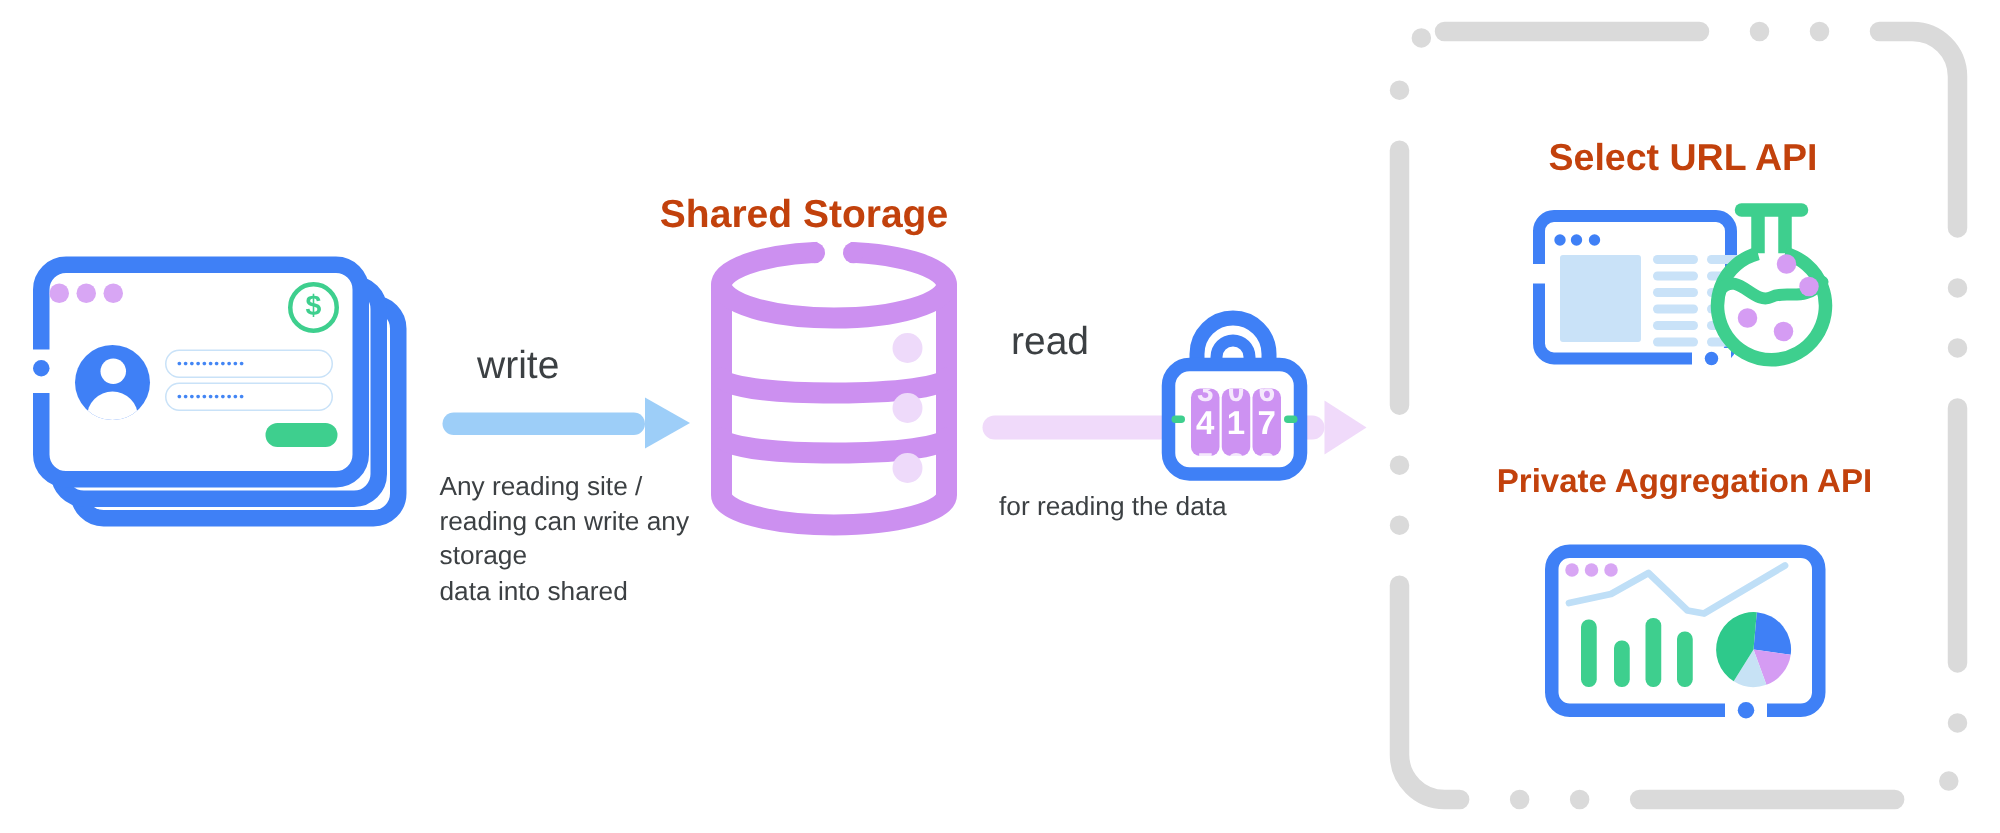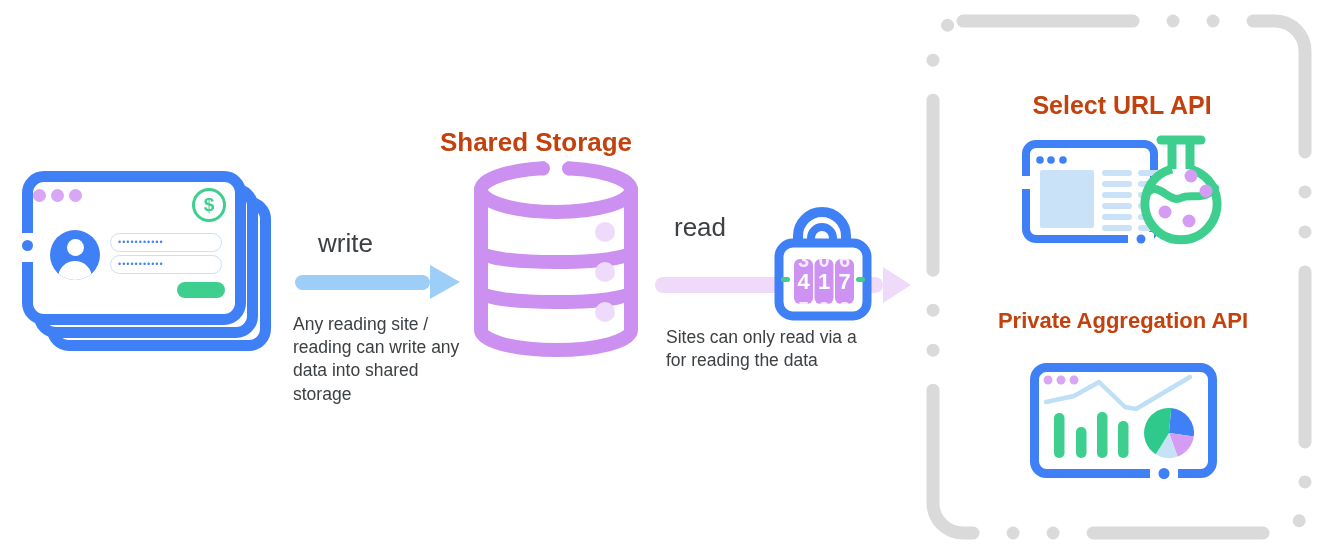--- a/index.html
+++ b/index.html
@@ -59,22 +59,22 @@
     <div class="abs" style="left:-13px;top:51px;width:13.5px;height:29px;background:#fff;"></div>
     <div class="abs" style="left:-11px;top:57.5px;width:11px;height:11px;border-radius:50%;background:#3F80F6;"></div>
   </div>
 
   <div class="flow-label" style="left:318px;top:228px;width:120px;">write</div>
   <div class="arrow-body" style="left:295px;top:275px;width:135px;height:15px;background:#9DCEF8;"></div>
   <div class="arrow-head" style="left:430px;top:265px;border-top:17.5px solid transparent;border-bottom:17.5px solid transparent;border-left:30px solid #9DCEF8;"></div>
   <div class="caption" style="left:293px;top:313px;">
     <div>Any reading site /</div>
     <div>reading can write any</div>
+    <div>storage</div>
     <div>data into shared</div>
-    <div>storage</div>
   </div>
 
   <div class="heading" style="left:416px;top:127px;width:240px;">Shared Storage</div>
   <svg class="abs" style="left:455px;top:150px;" width="200" height="212" viewBox="455 150 200 212">
 
     <path d="M481,190 V330 A75,20 0 0 0 631,330 V190" fill="none" stroke="#CC90F0" stroke-width="14" stroke-linecap="round"></path>
 
     <path d="M481,252 A75,10 0 0 0 631,252" fill="none" stroke="#CC90F0" stroke-width="14" stroke-linecap="round"></path>
     <path d="M481,292 A75,10 0 0 0 631,292" fill="none" stroke="#CC90F0" stroke-width="14" stroke-linecap="round"></path>
 
@@ -85,21 +85,20 @@
     <ellipse cx="556" cy="190" rx="75" ry="22" fill="#fff" stroke="#CC90F0" stroke-width="14"></ellipse>
     <rect x="545" y="158" width="22" height="18" fill="#fff"></rect>
     <circle cx="543" cy="168.5" r="7" fill="#CC90F0"></circle>
     <circle cx="569" cy="168.5" r="7" fill="#CC90F0"></circle>
   </svg>
 
   <div class="flow-label" style="left:674px;top:212px;width:120px;">read</div>
   <div class="arrow-body" style="left:655px;top:277px;width:228px;height:16px;background:#F0DAFA;"></div>
   <div class="arrow-head" style="left:883px;top:267px;border-top:18px solid transparent;border-bottom:18px solid transparent;border-left:28px solid #F0DAFA;"></div>
   <div class="caption" style="left:666px;top:326px;">
-    <div>Sites can only read via a</div>
     <div>for reading the data</div>
   </div>
 
   <svg class="abs" style="left:768px;top:200px;" width="104" height="124" viewBox="768 200 104 124">
     <defs>
       <clipPath id="dialclip">
         <rect x="794" y="259" width="19" height="45" rx="6"></rect>
         <rect x="814.5" y="259" width="19" height="45" rx="6"></rect>
         <rect x="835" y="259" width="19" height="45" rx="6"></rect>
       </clipPath>

